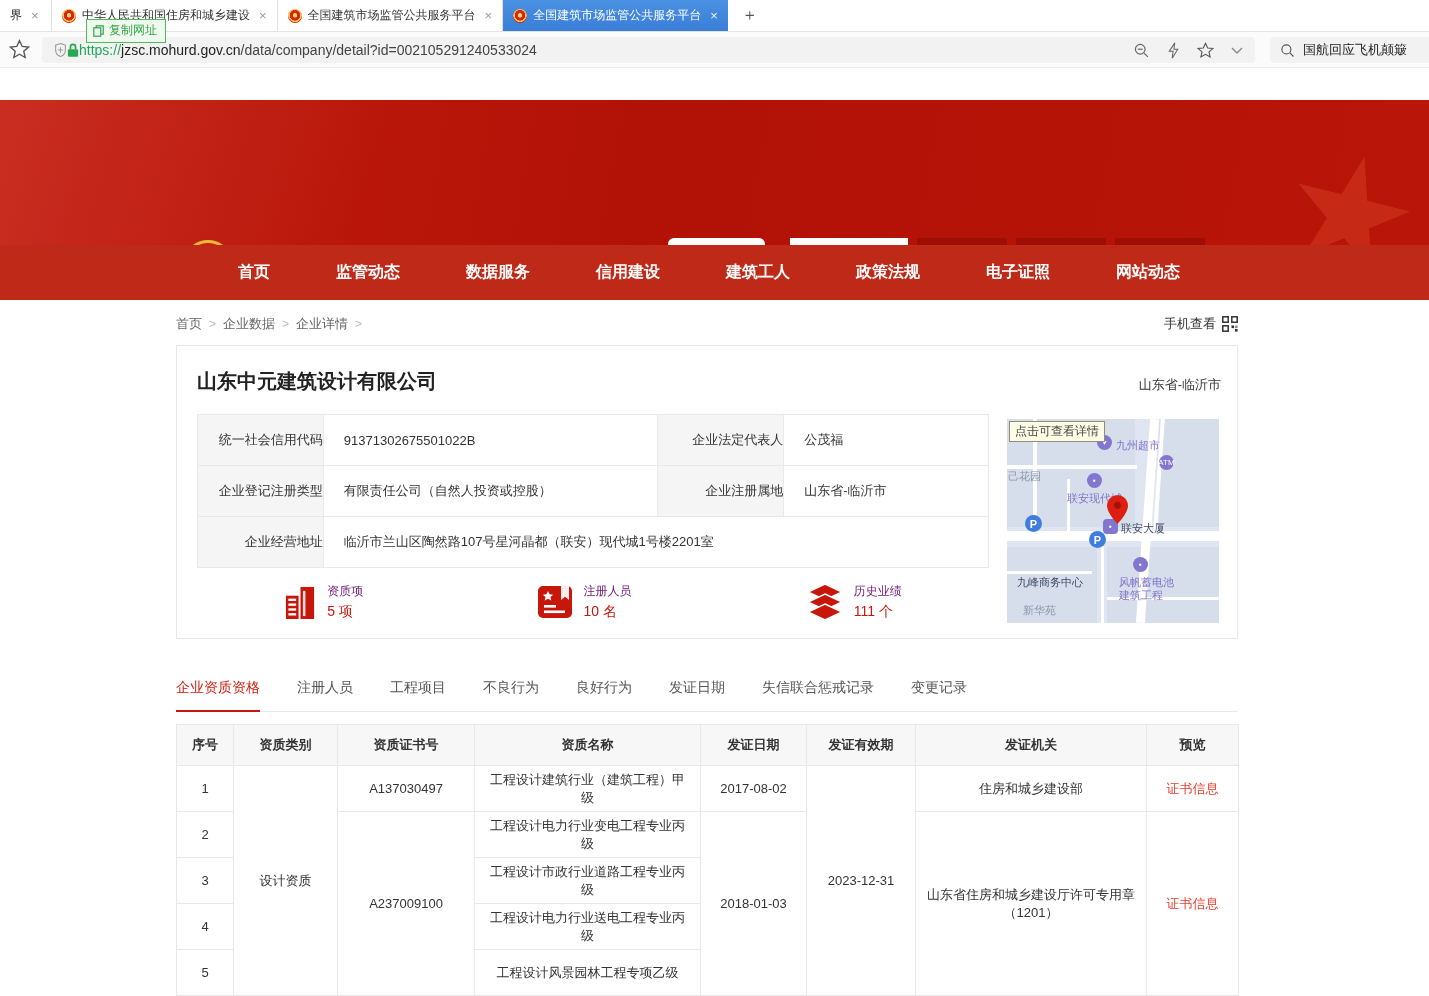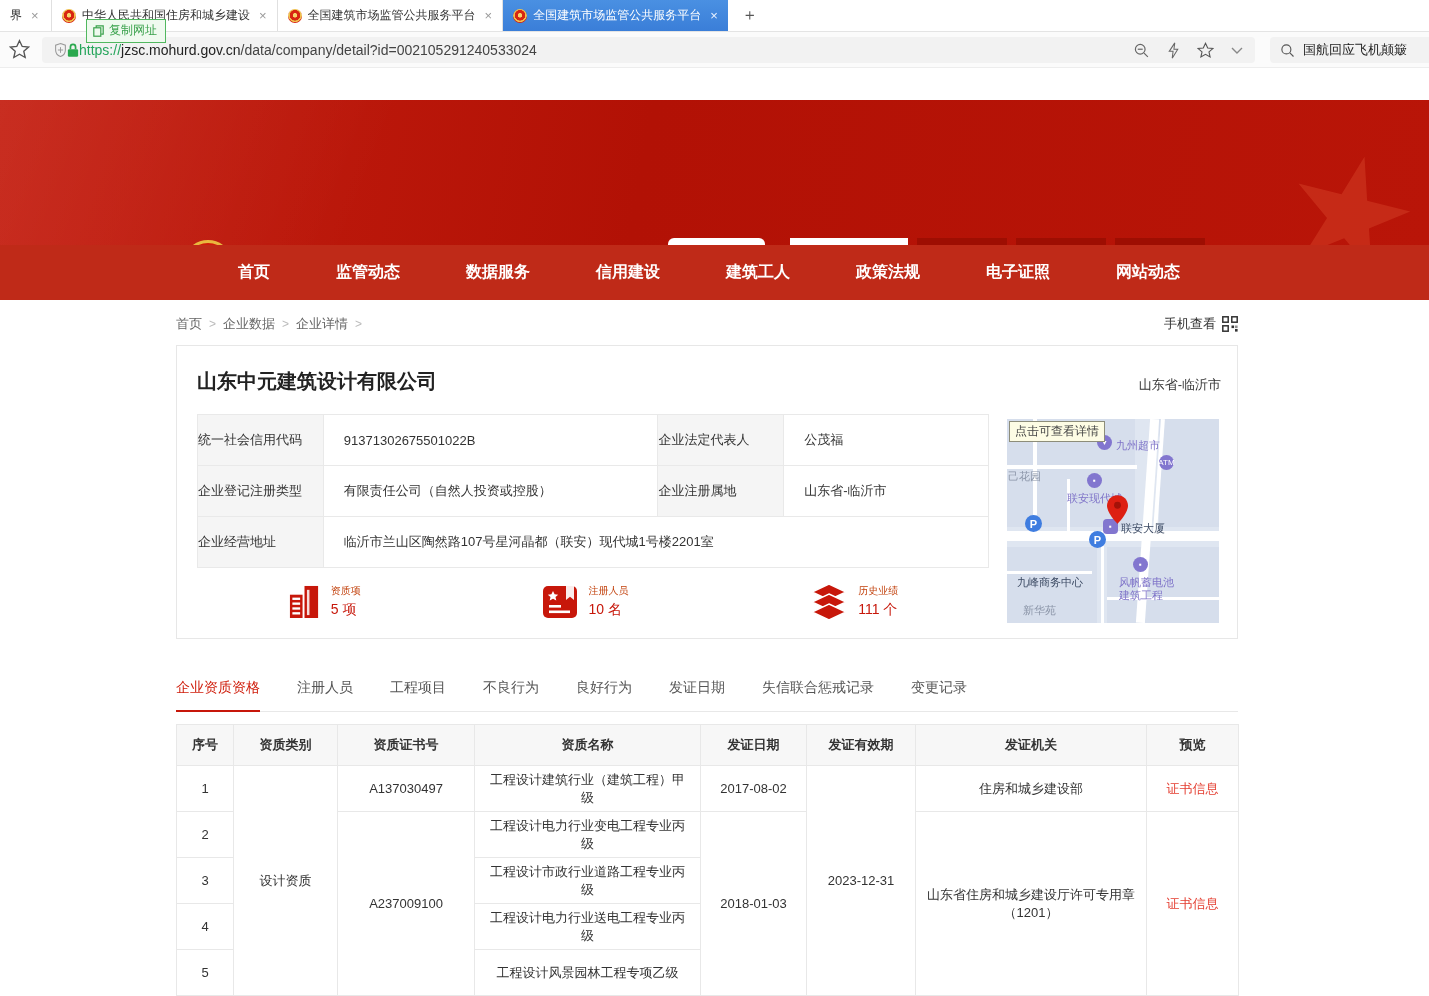--- a/index.html
+++ b/index.html
@@ -70,27 +70,27 @@
   .crumb { cursor:pointer; }
   .crumb-sep { color:#bbb; font-size:12px; }
   .mobile-view { display:flex; align-items:center; gap:6px; color:#333; cursor:pointer; }
 
   .company-card { position:relative; margin-top:12px; height:294px; border:1px solid #e7e7e7; background:#fff; }
   .company-title { position:absolute; left:20px; top:22px; font-size:20px; font-weight:bold; color:#222; }
   .company-region { position:absolute; right:16px; top:30px; font-size:13px; color:#333; }
 
   table.info-table { position:absolute; left:20px; top:68px; width:792px; border-collapse:collapse; font-size:13px; }
   table.info-table td { border:1px solid #e9e9e9; height:51px; }
-  td.ilabel { background:#f5f5f5; text-align:left; color:#333; }
+  td.ilabel { background:#f5f5f5; text-align:right; color:#333; }
   td.ivalue { padding-left:20px; color:#333; }
 
   .stats-row { position:absolute; left:20px; top:237px; width:792px; display:flex; justify-content:space-around; }
   .stat { display:flex; align-items:center; gap:10px; }
   .stat-texts { display:flex; flex-direction:column; gap:3px; }
-  .stat-label { font-size:10px; color:#c2410c;text-align:center; }
+  .stat-label { font-size:12px; color:#701a75;text-align:center; }
   .stat-value { font-size:14px; color:#c7170a; }
 
   
   .map { position:absolute; right:18px; top:73px; width:212px; height:204px; background:#dfe6f1; overflow:hidden; }
   .map-block { position:absolute; background:#d6deec; }
   .map-road { position:absolute; background:#fff; }
   .map-overlay { position:absolute; left:2px; top:2px; z-index:5; background:#fdfce4; border:1px solid #8d8d7a;
     color:#444; font-size:12px; padding:1px 5px; }
   .poi { position:absolute; font-size:11px; white-space:nowrap; z-index:3; }
   .poi.purple { color:#7e72c8; }

